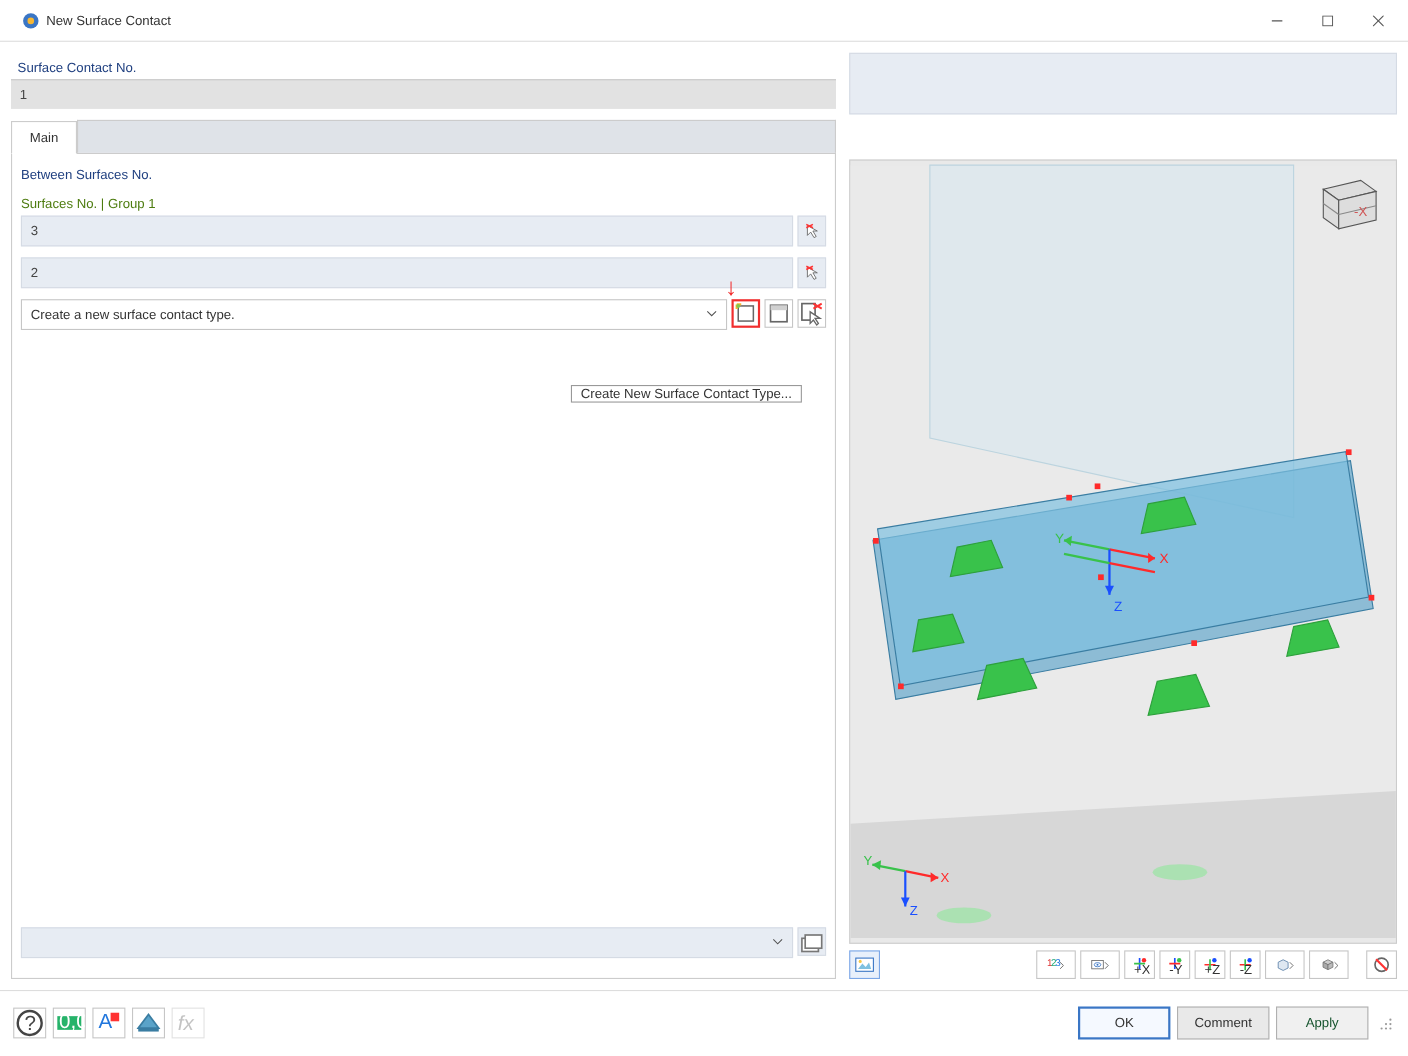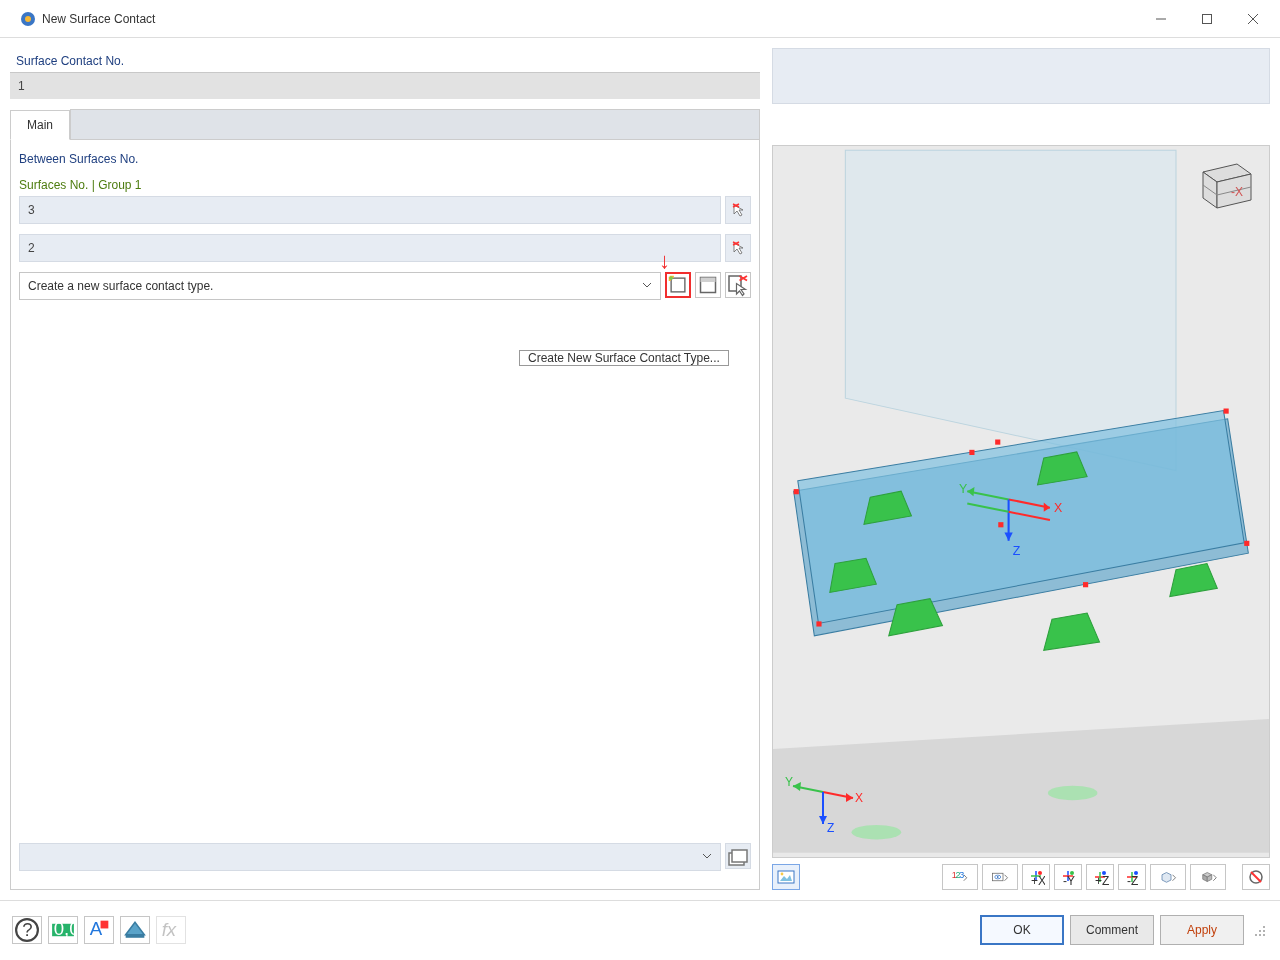--- a/index.html
+++ b/index.html
@@ -37,21 +37,21 @@
 .preview-toolbar{display:flex;gap:4px;padding:6px 0 0 0;align-items:center}
 .tbtn{width:28px;height:26px;border:1px solid #c6c6c6;background:#fff;display:flex;align-items:center;justify-content:center}
 .tbtn.sel{border:1px solid #7aa6e6;background:#e8f0fb}
 .tbtn svg{width:18px;height:18px}
 .wide-tbtn{width:36px}
 .footer{display:flex;align-items:center;padding:8px 12px;border-top:1px solid #ddd;height:58px;gap:6px}
 .foot-btn{width:30px;height:28px;border:1px solid #c6c6c6;background:#fff;display:flex;align-items:center;justify-content:center}
 .foot-spacer{flex:1}
 .dlg-btn{width:84px;height:30px;border:1px solid #b0b0b0;background:#e9e9e9}
 .dlg-btn.primary{border:2px solid #3a76c5;background:#f5f9ff}
-.dlg-btn.disabled{color:#c2410c;background:#f0f0f0}
+.dlg-btn.disabled{color:#14532d;background:#f0f0f0}
 .viewcube{position:absolute;top:10px;right:12px;width:68px;height:60px}
 .origin-icon{position:absolute;bottom:18px;left:10px}
 </style>
 </head>
 <body>
 
 <div class="titlebar">
   <span class="app-icon">
     <svg viewBox="0 0 16 16">
         <circle cx="8" cy="8" r="7" fill="#3a76c5"></circle>

